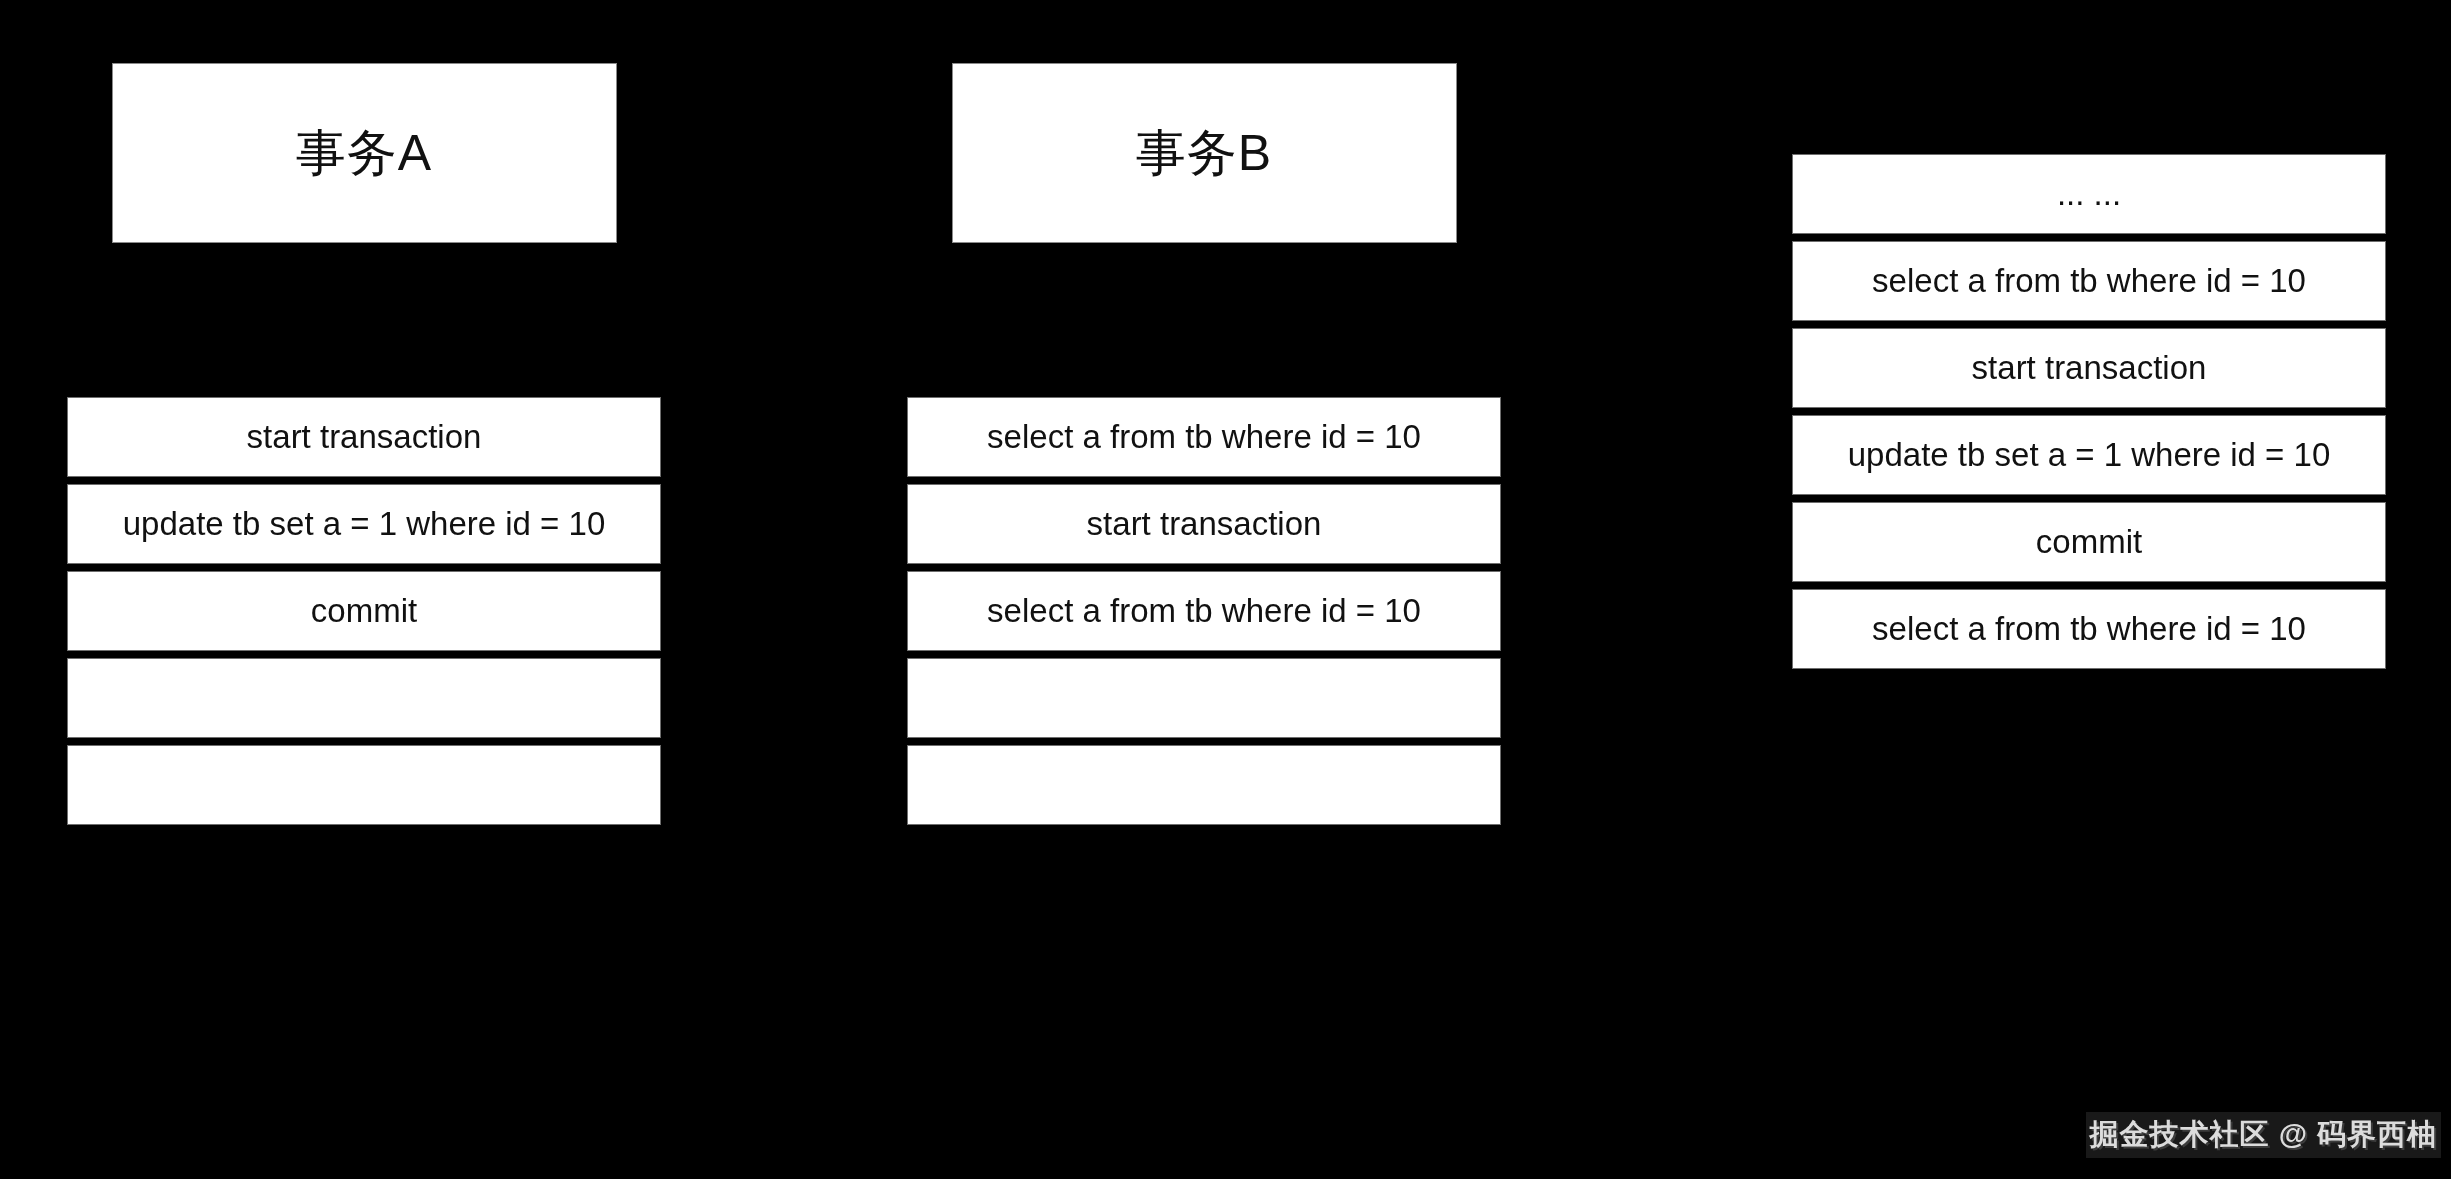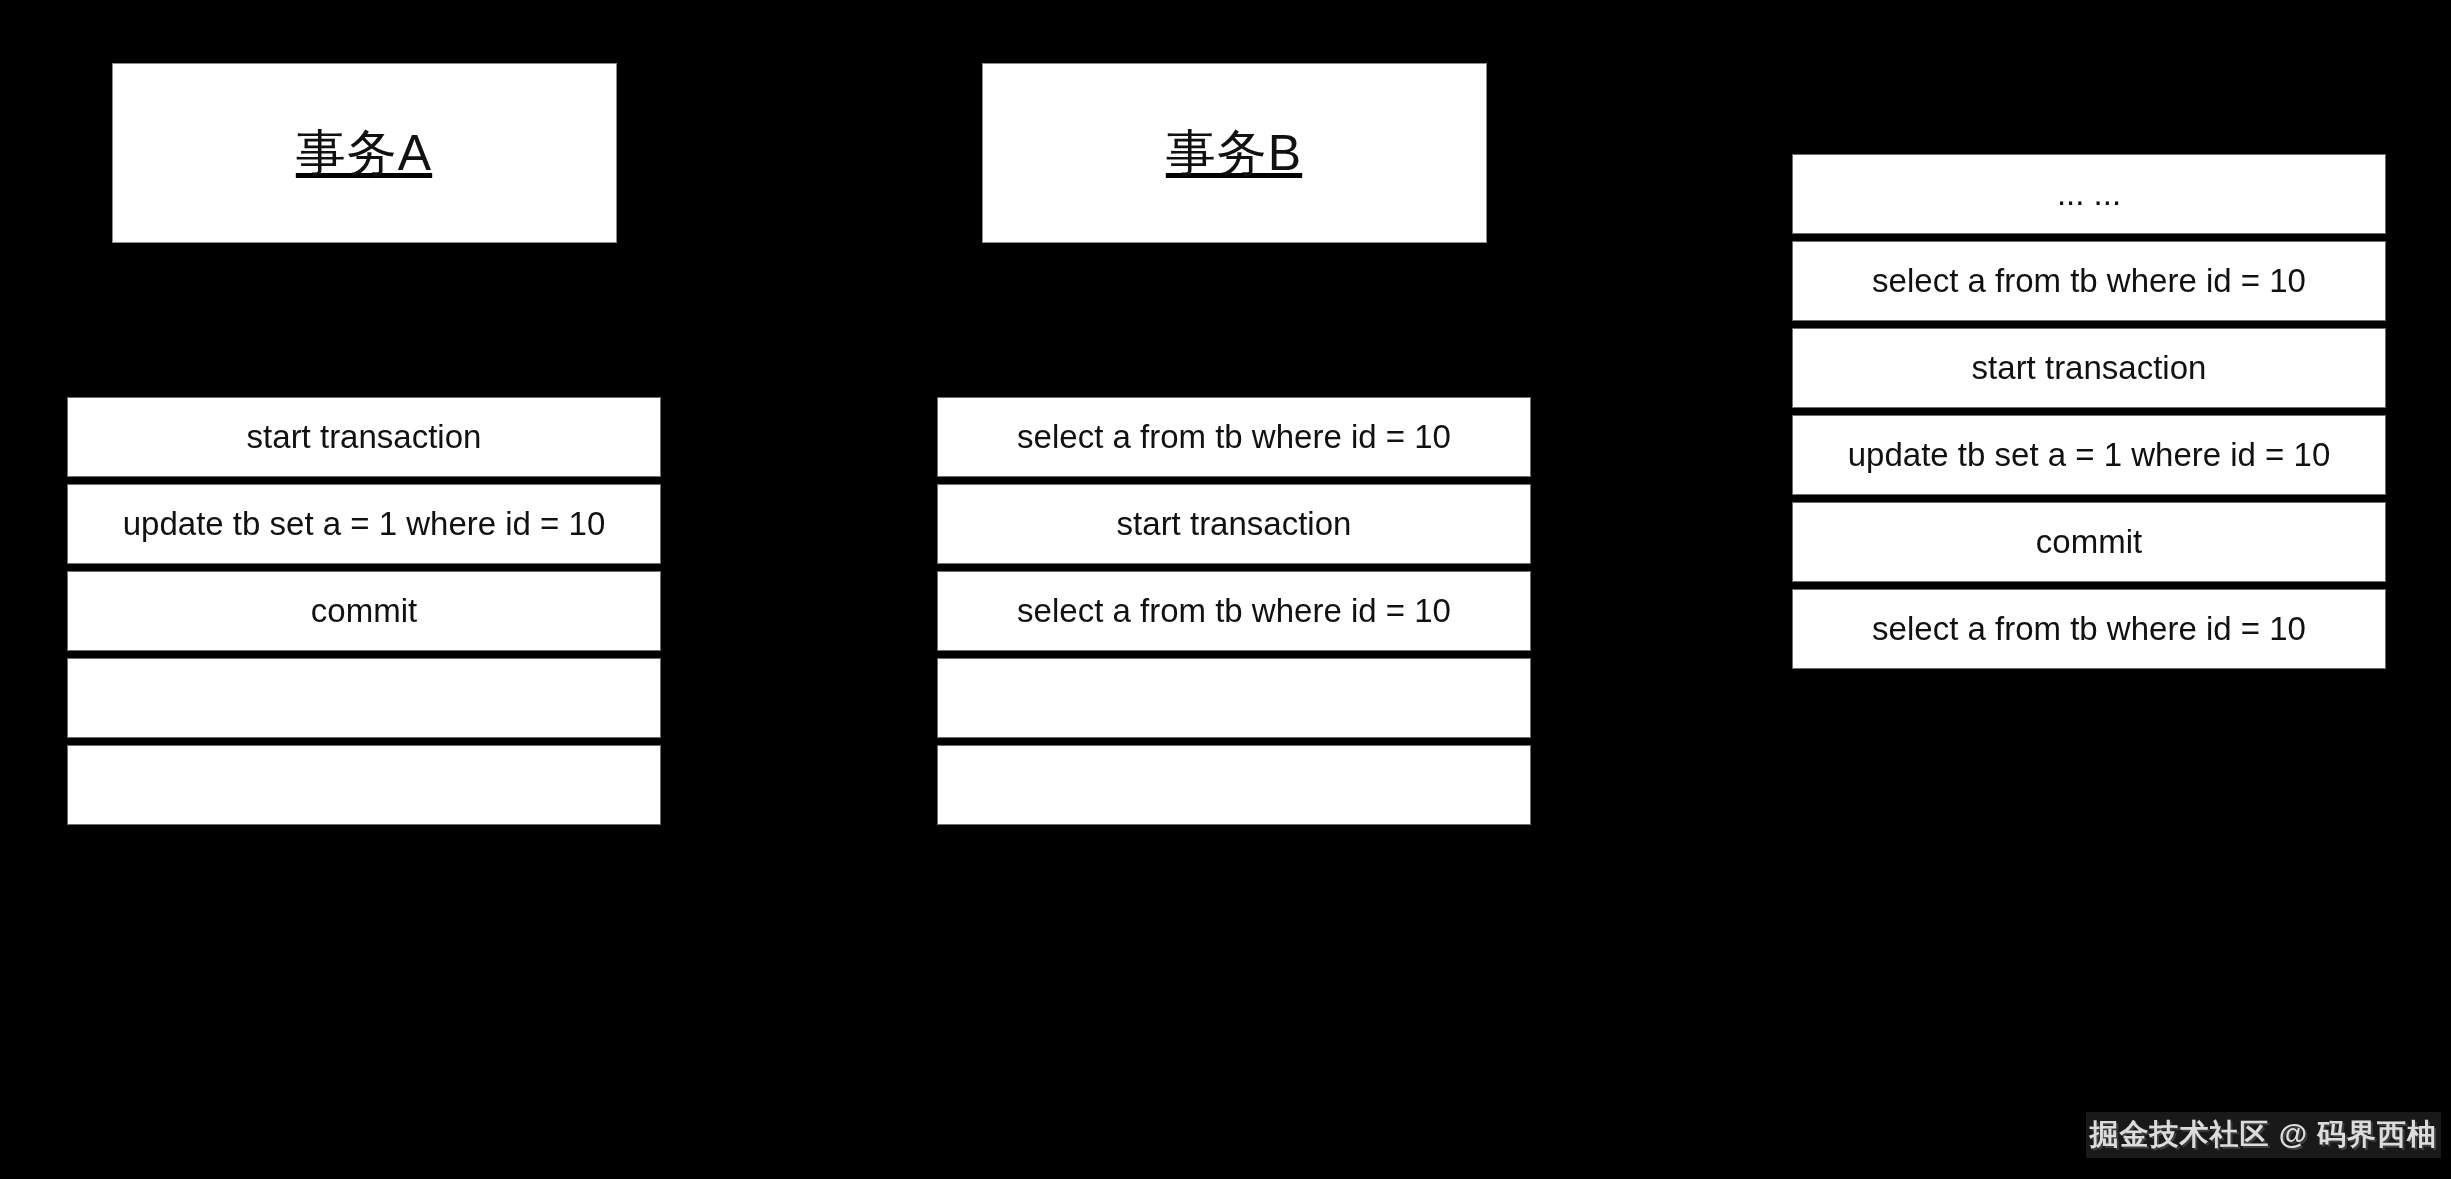--- a/index.html
+++ b/index.html
@@ -14,34 +14,33 @@
     background: #000000;
     overflow: hidden;
     font-family: "Liberation Sans", sans-serif;
   }
   .txn-column {
     position: absolute;
     top: 0;
     height: 100%;
   }
   #col-a { left: 67px;  width: 594px; }
-  #col-b { left: 937px; width: 594px; }
+  #col-b { left: 907px; width: 594px; }
   #col-c { left: 1792px; width: 594px; }
 
   .txn-header {
     margin: 63px auto 0 auto;
     width: 505px;
     height: 180px;
     background: #ffffff;
     border: 1px solid #8a8a8a;
     box-sizing: border-box;
     display: flex;
     align-items: center;
     justify-content: center;
-    text-decoration: underline;
   }
   .txn-title {
     font-size: 50px;
     color: #111111;
     letter-spacing: 1px;
   }
   .txn-table {
     margin-top: 154px; 
     display: flex;
     flex-direction: column;

